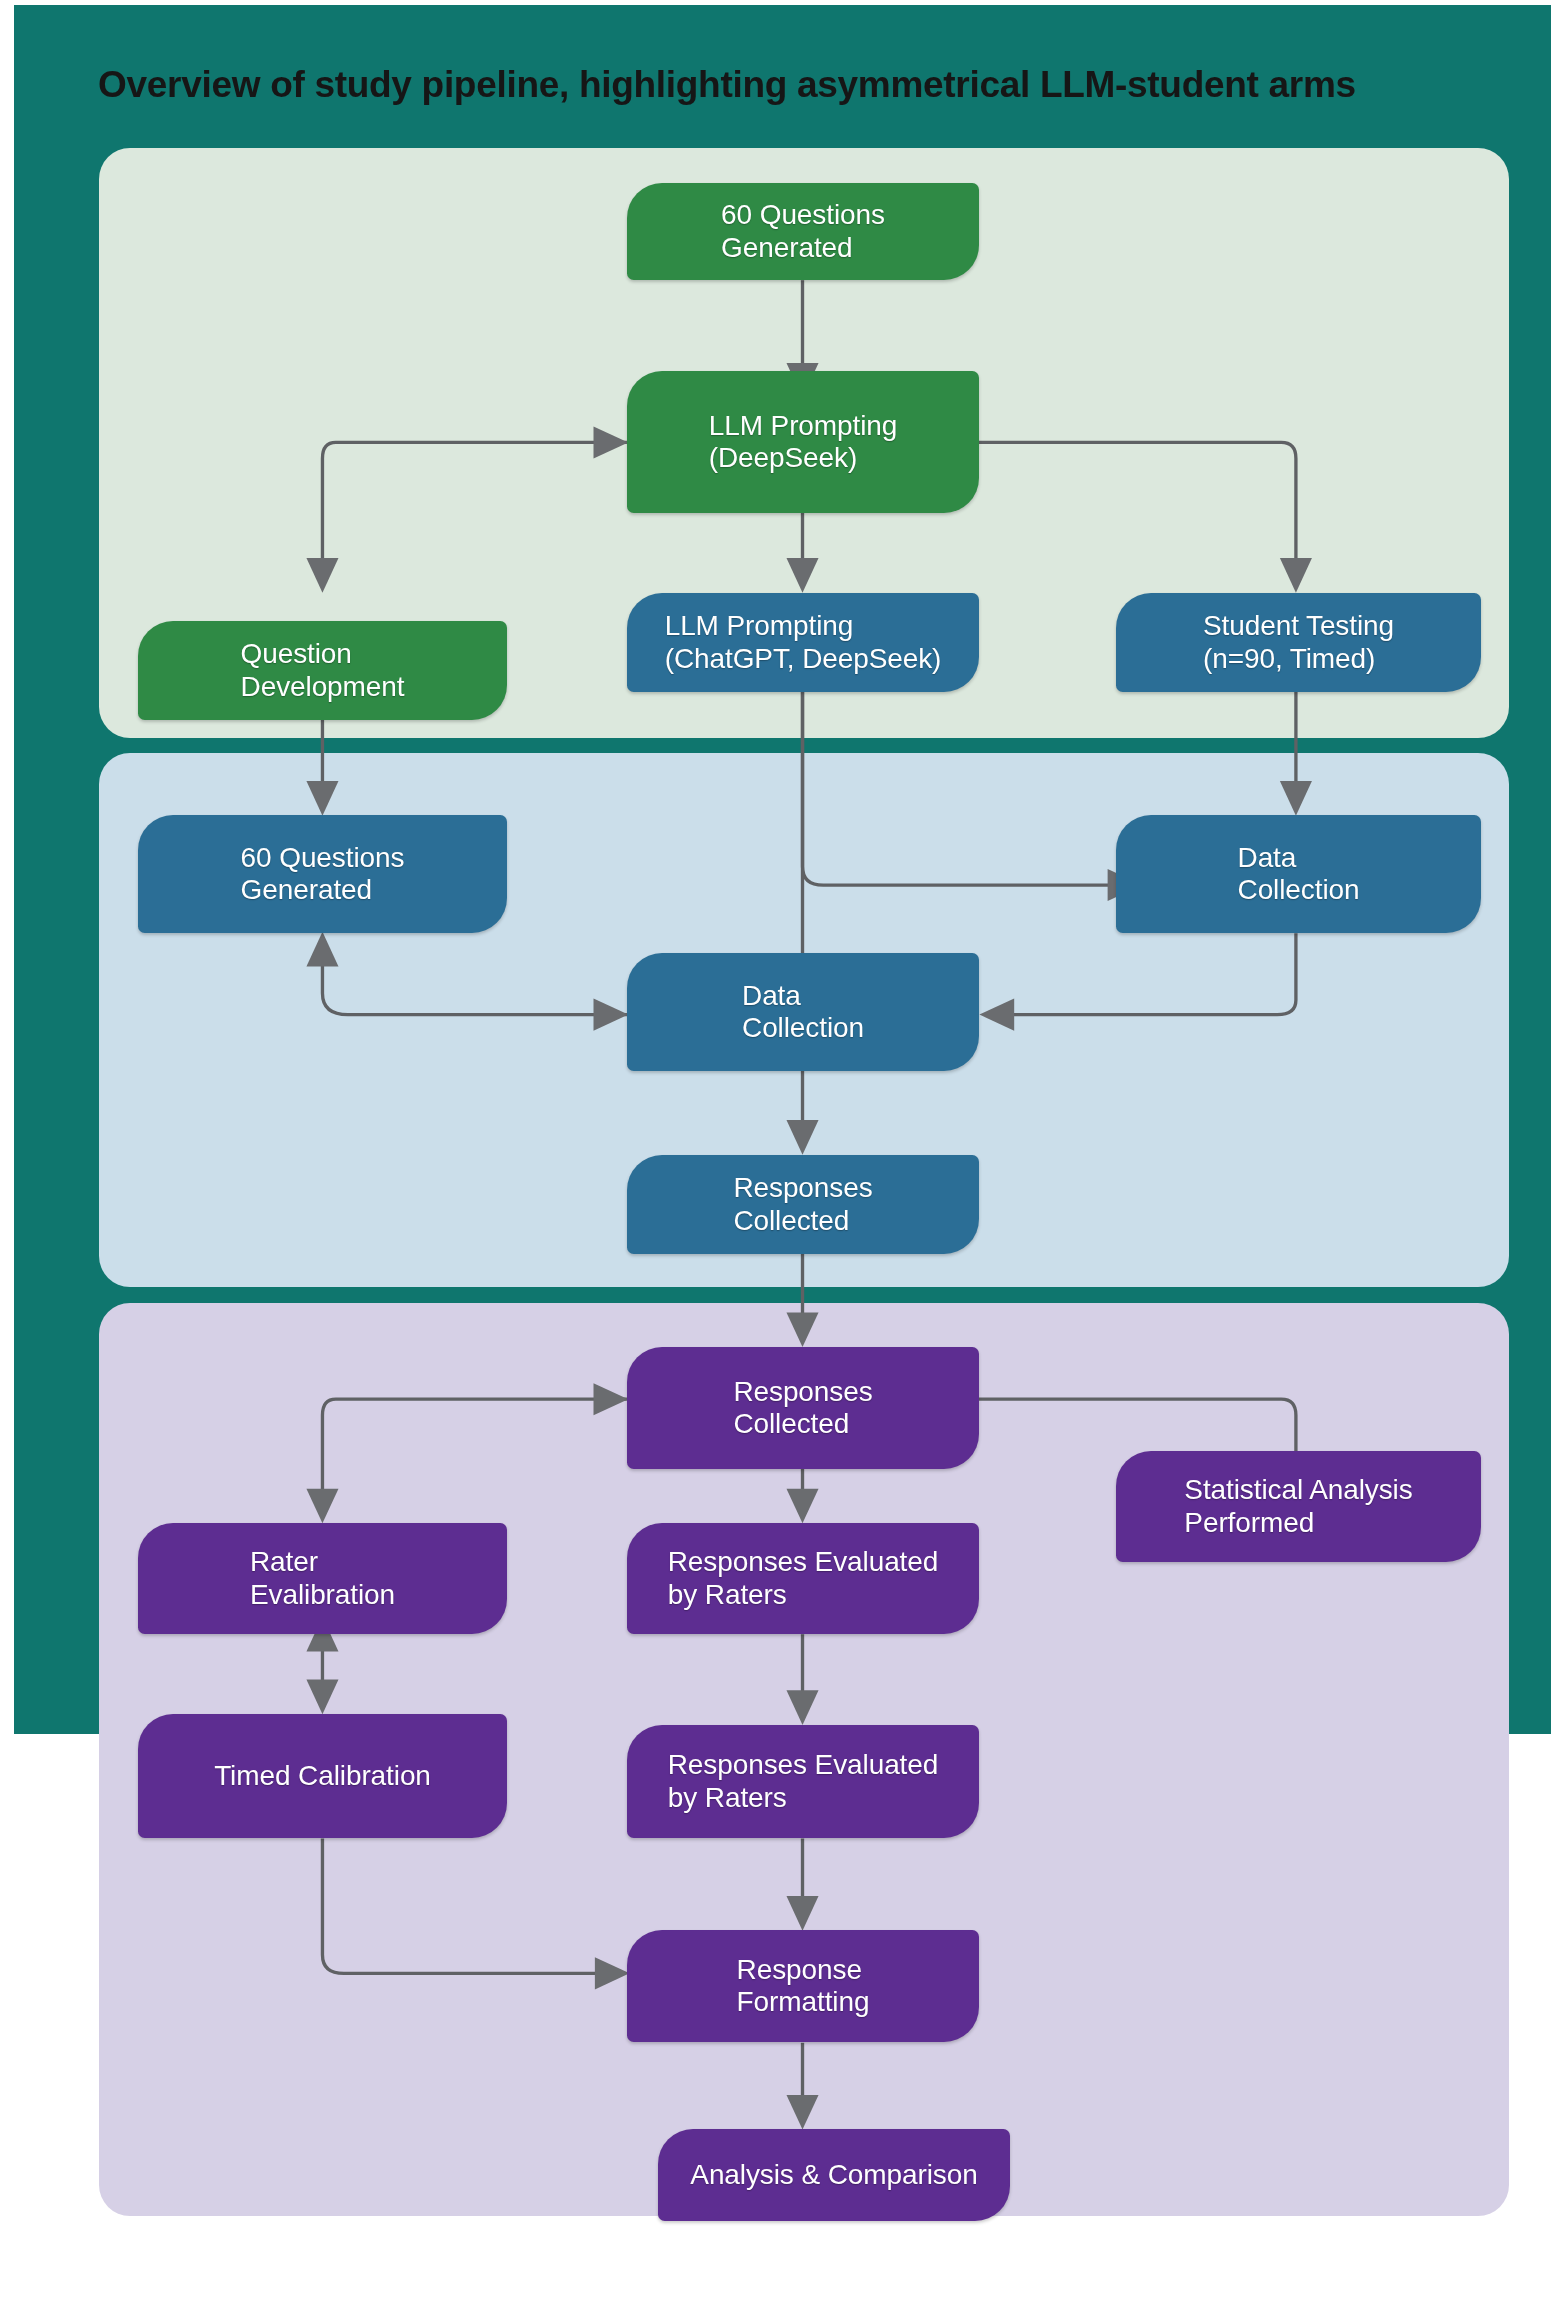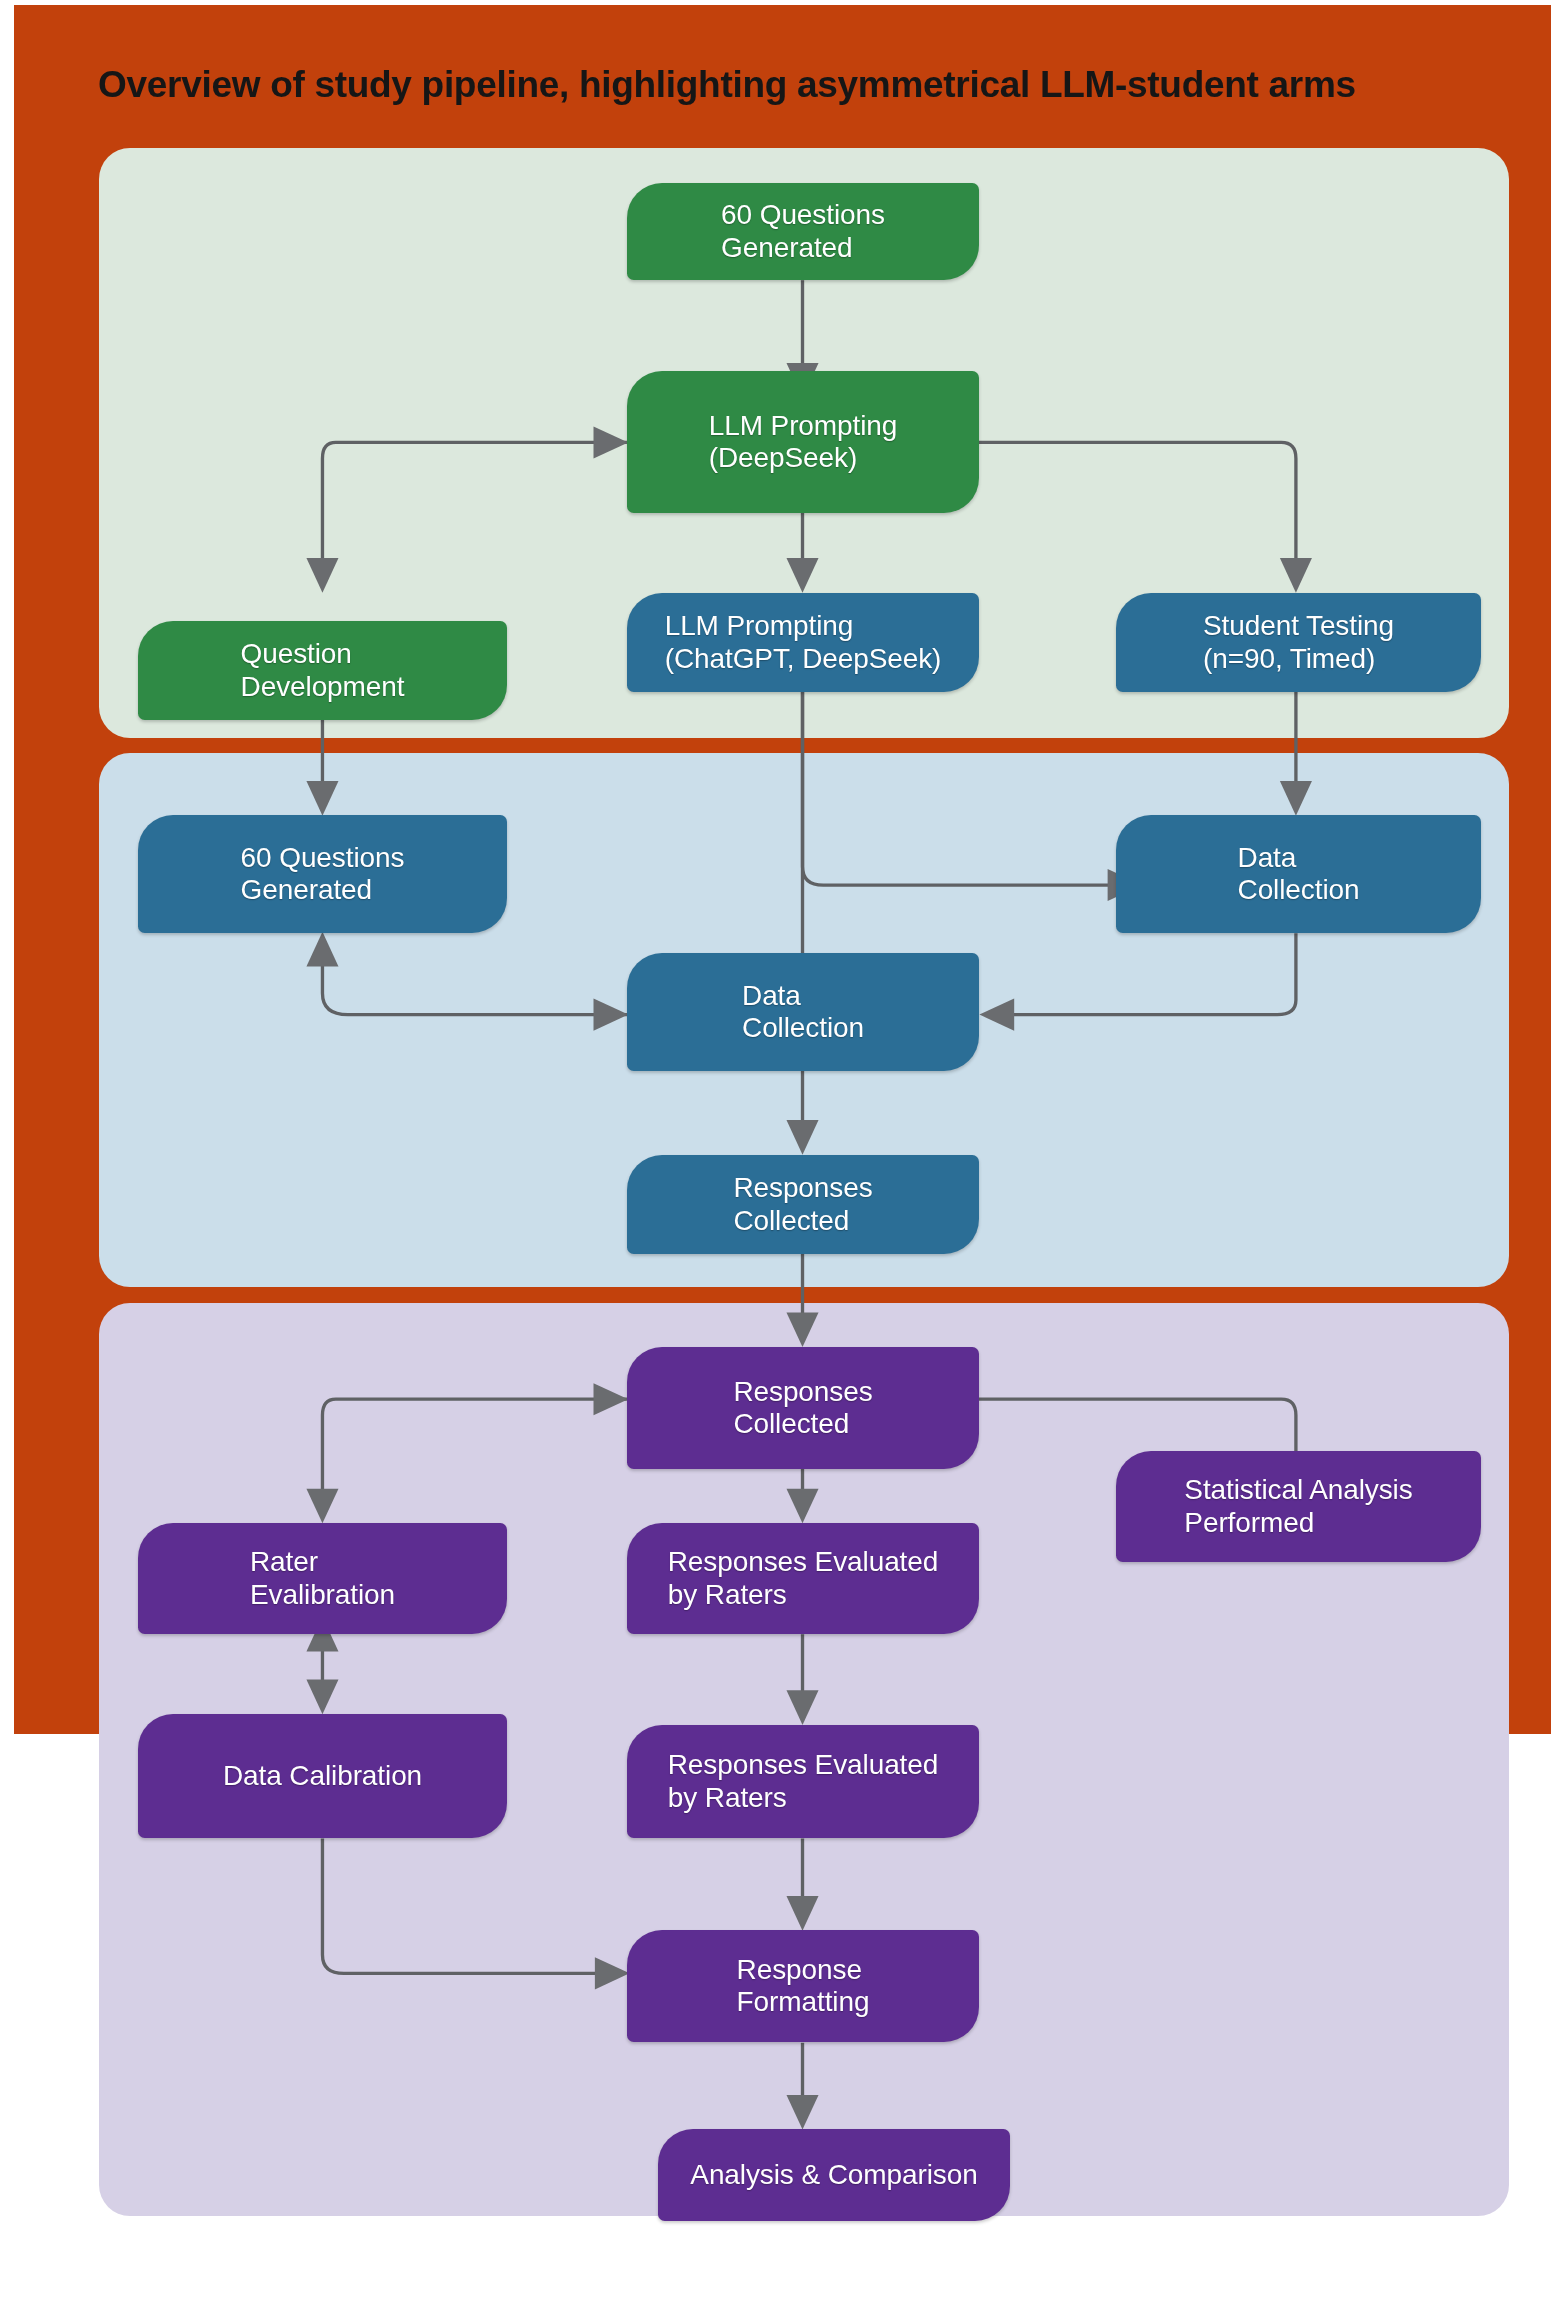--- a/index.html
+++ b/index.html
@@ -5,21 +5,21 @@
   html,body{margin:0;padding:0;}
   body{
     width:1565px;height:2319px;
     background:#ffffff;
     font-family:"Liberation Sans","DejaVu Sans",sans-serif;
     overflow:hidden;
   }
   #page{
     position:relative;
     width:1565px;height:1739px;
-    background:#c2410c;
+    background:#0f766e;
     box-sizing:border-box;
     border-left:14.7px solid #ffffff;
     border-right:14.7px solid #ffffff;
     border-top:5.3px solid #ffffff;
     border-bottom:5.3px solid #ffffff;
   }
   #canvas{position:absolute;inset:0;}
 
   
   .title{
@@ -237,21 +237,21 @@
 
     <div class="node n-purple" style="left:124px;  top:1518px; width:369px; height:111px;">Rater
 Evalibration</div>
 
     <div class="node n-purple" style="left:613px;  top:1518px; width:352px; height:111px;">Responses Evaluated
 by Raters</div>
 
     <div class="node n-purple" style="left:1102px; top:1446px; width:365px; height:111px;">Statistical Analysis
 Performed</div>
 
-    <div class="node n-purple" style="left:124px;  top:1709px; width:369px; height:124px;">Data Calibration</div>
+    <div class="node n-purple" style="left:124px;  top:1709px; width:369px; height:124px;">Timed Calibration</div>
 
     <div class="node n-purple" style="left:613px;  top:1720px; width:352px; height:113px;">Responses Evaluated
 by Raters</div>
 
     <div class="node n-purple" style="left:613px;  top:1925px; width:352px; height:112px;">Response
 Formatting</div>
 
     <div class="node n-purple" style="left:613px;  top:2124px; width:352px; height:92px;margin-left:31px;">Analysis &amp; Comparison</div>
 
   </div>

